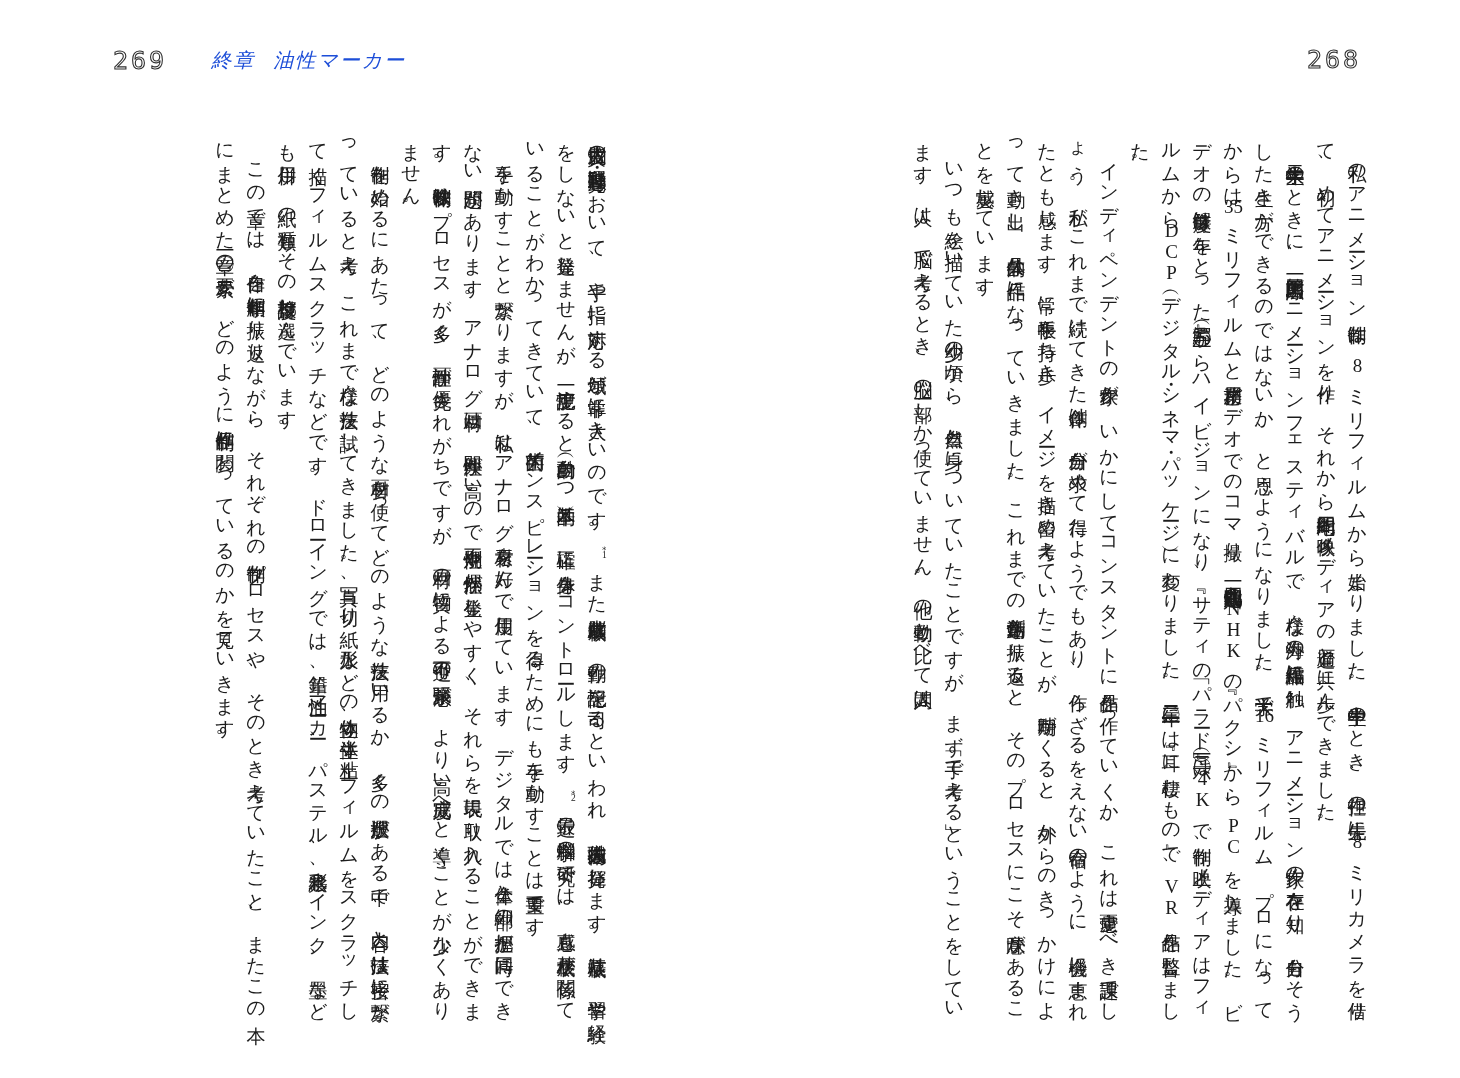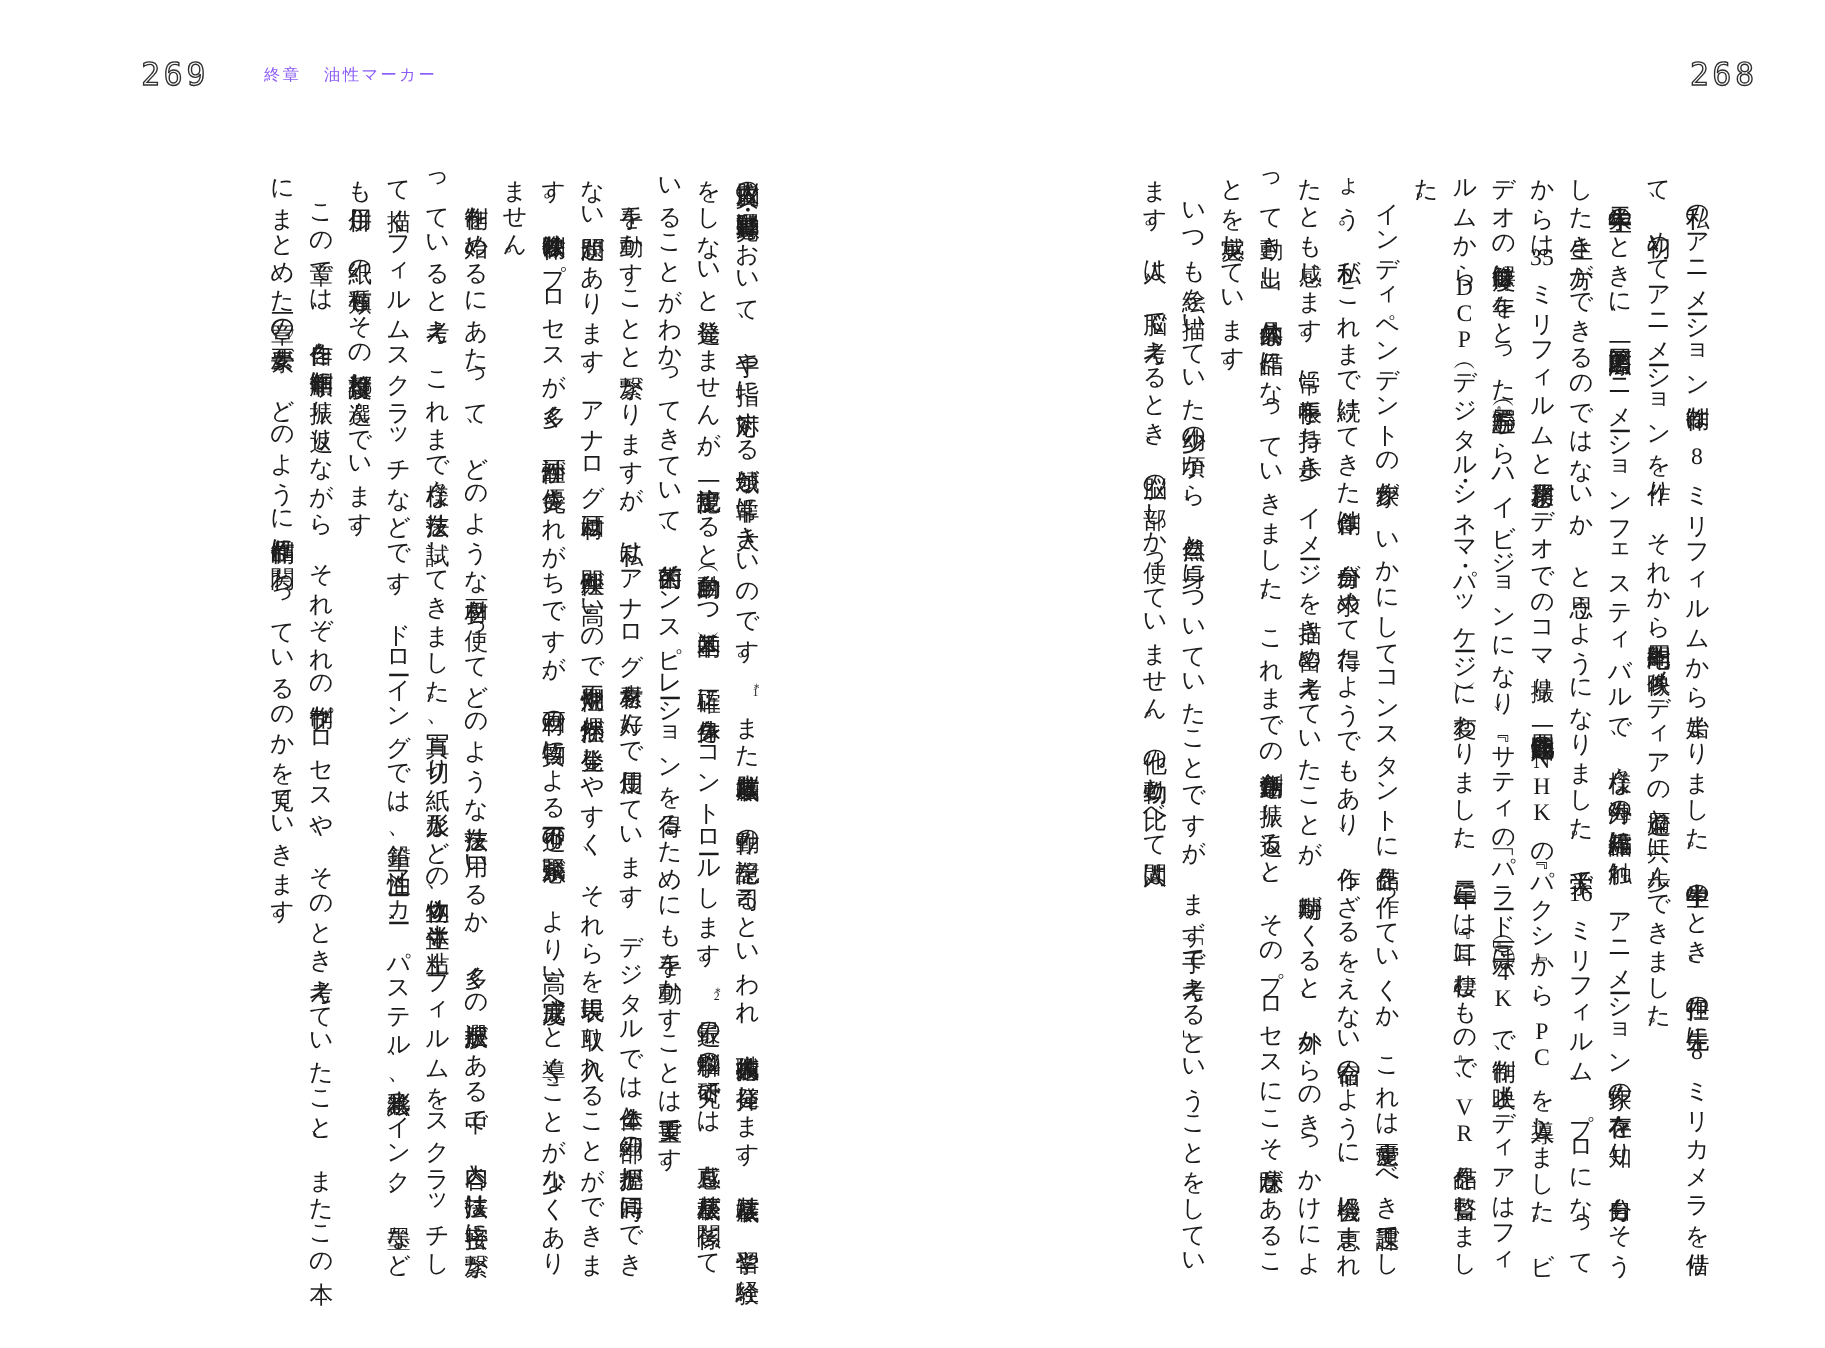--- a/index.html
+++ b/index.html
@@ -33,31 +33,31 @@
   }
   .head-left {
     position: absolute;
     top: 47px;
     left: 113px;
     display: flex;
     align-items: center;
   }
   .running-head {
     font-family: "Liberation Sans", "DejaVu Sans", sans-serif;
-    font-size: 13px;
-    color: #8b5cf6;
+    font-size: 20px;
+    color: #1d4ed8;
     letter-spacing: 2px;
+    font-style: italic;
   }
   .head-left .running-head.chapter { margin-left: 44px; }
   .head-left .running-head.title   { margin-left: 18px; }
   .folio-right {
     position: absolute;
     top: 47px;
     left: 1307px;
-    margin-left: 45px;
   }
 
   
   .vtext {
     position: absolute;
     top: 130px;
     height: 881px;
     writing-mode: vertical-rl;
     text-orientation: mixed;
     font-size: 19px;

